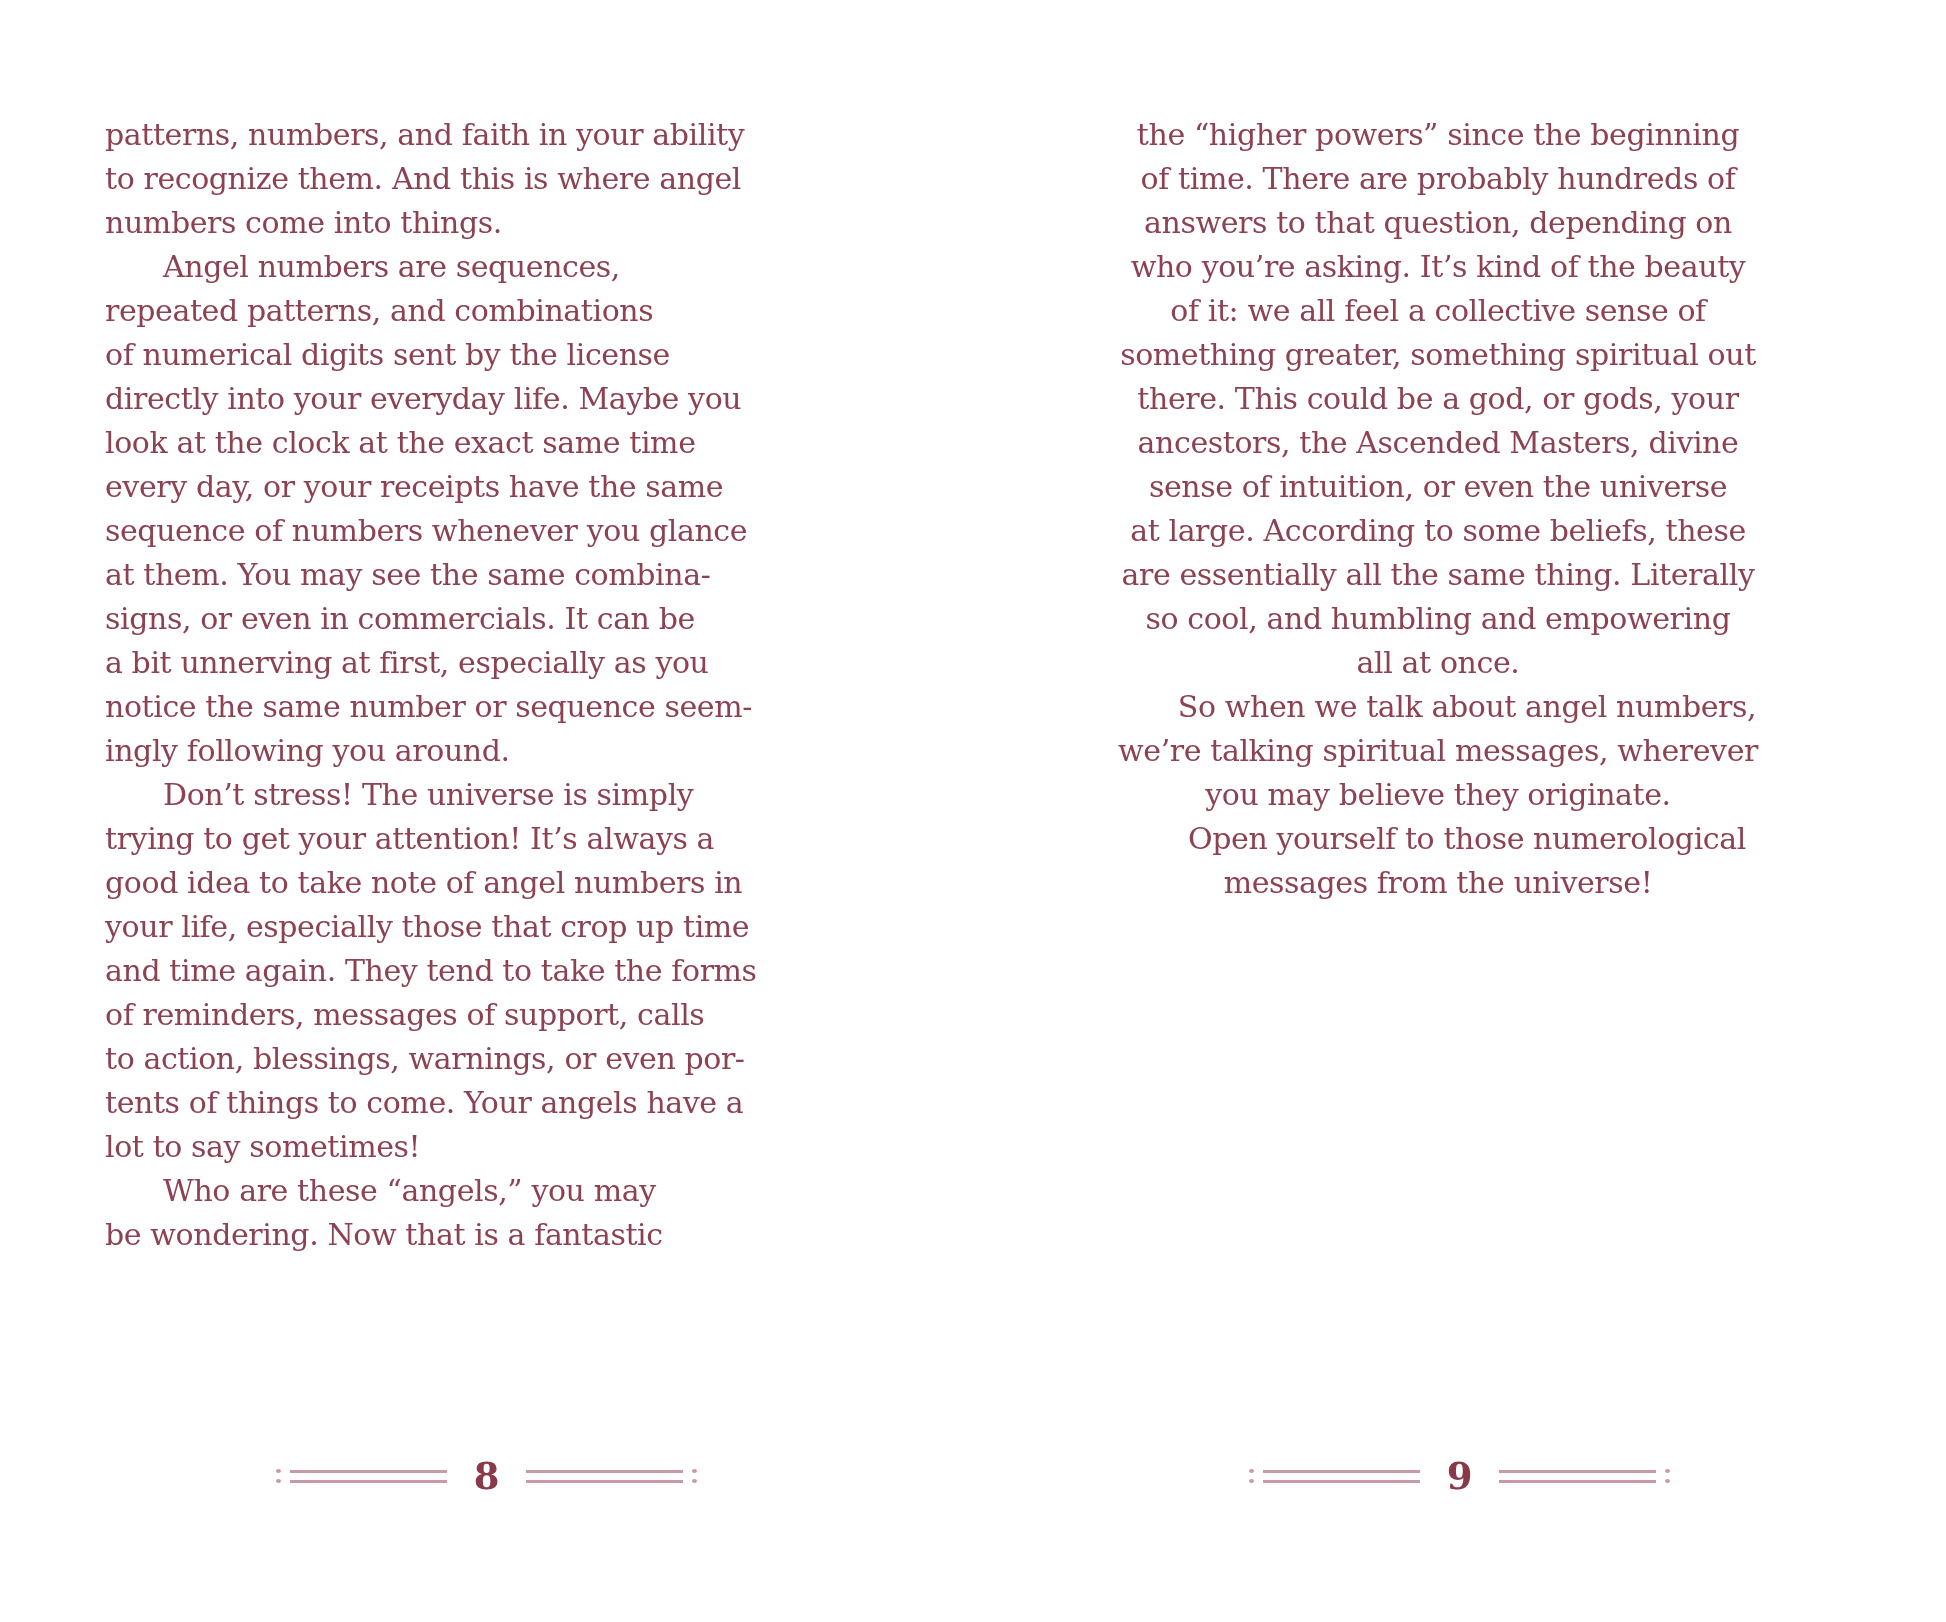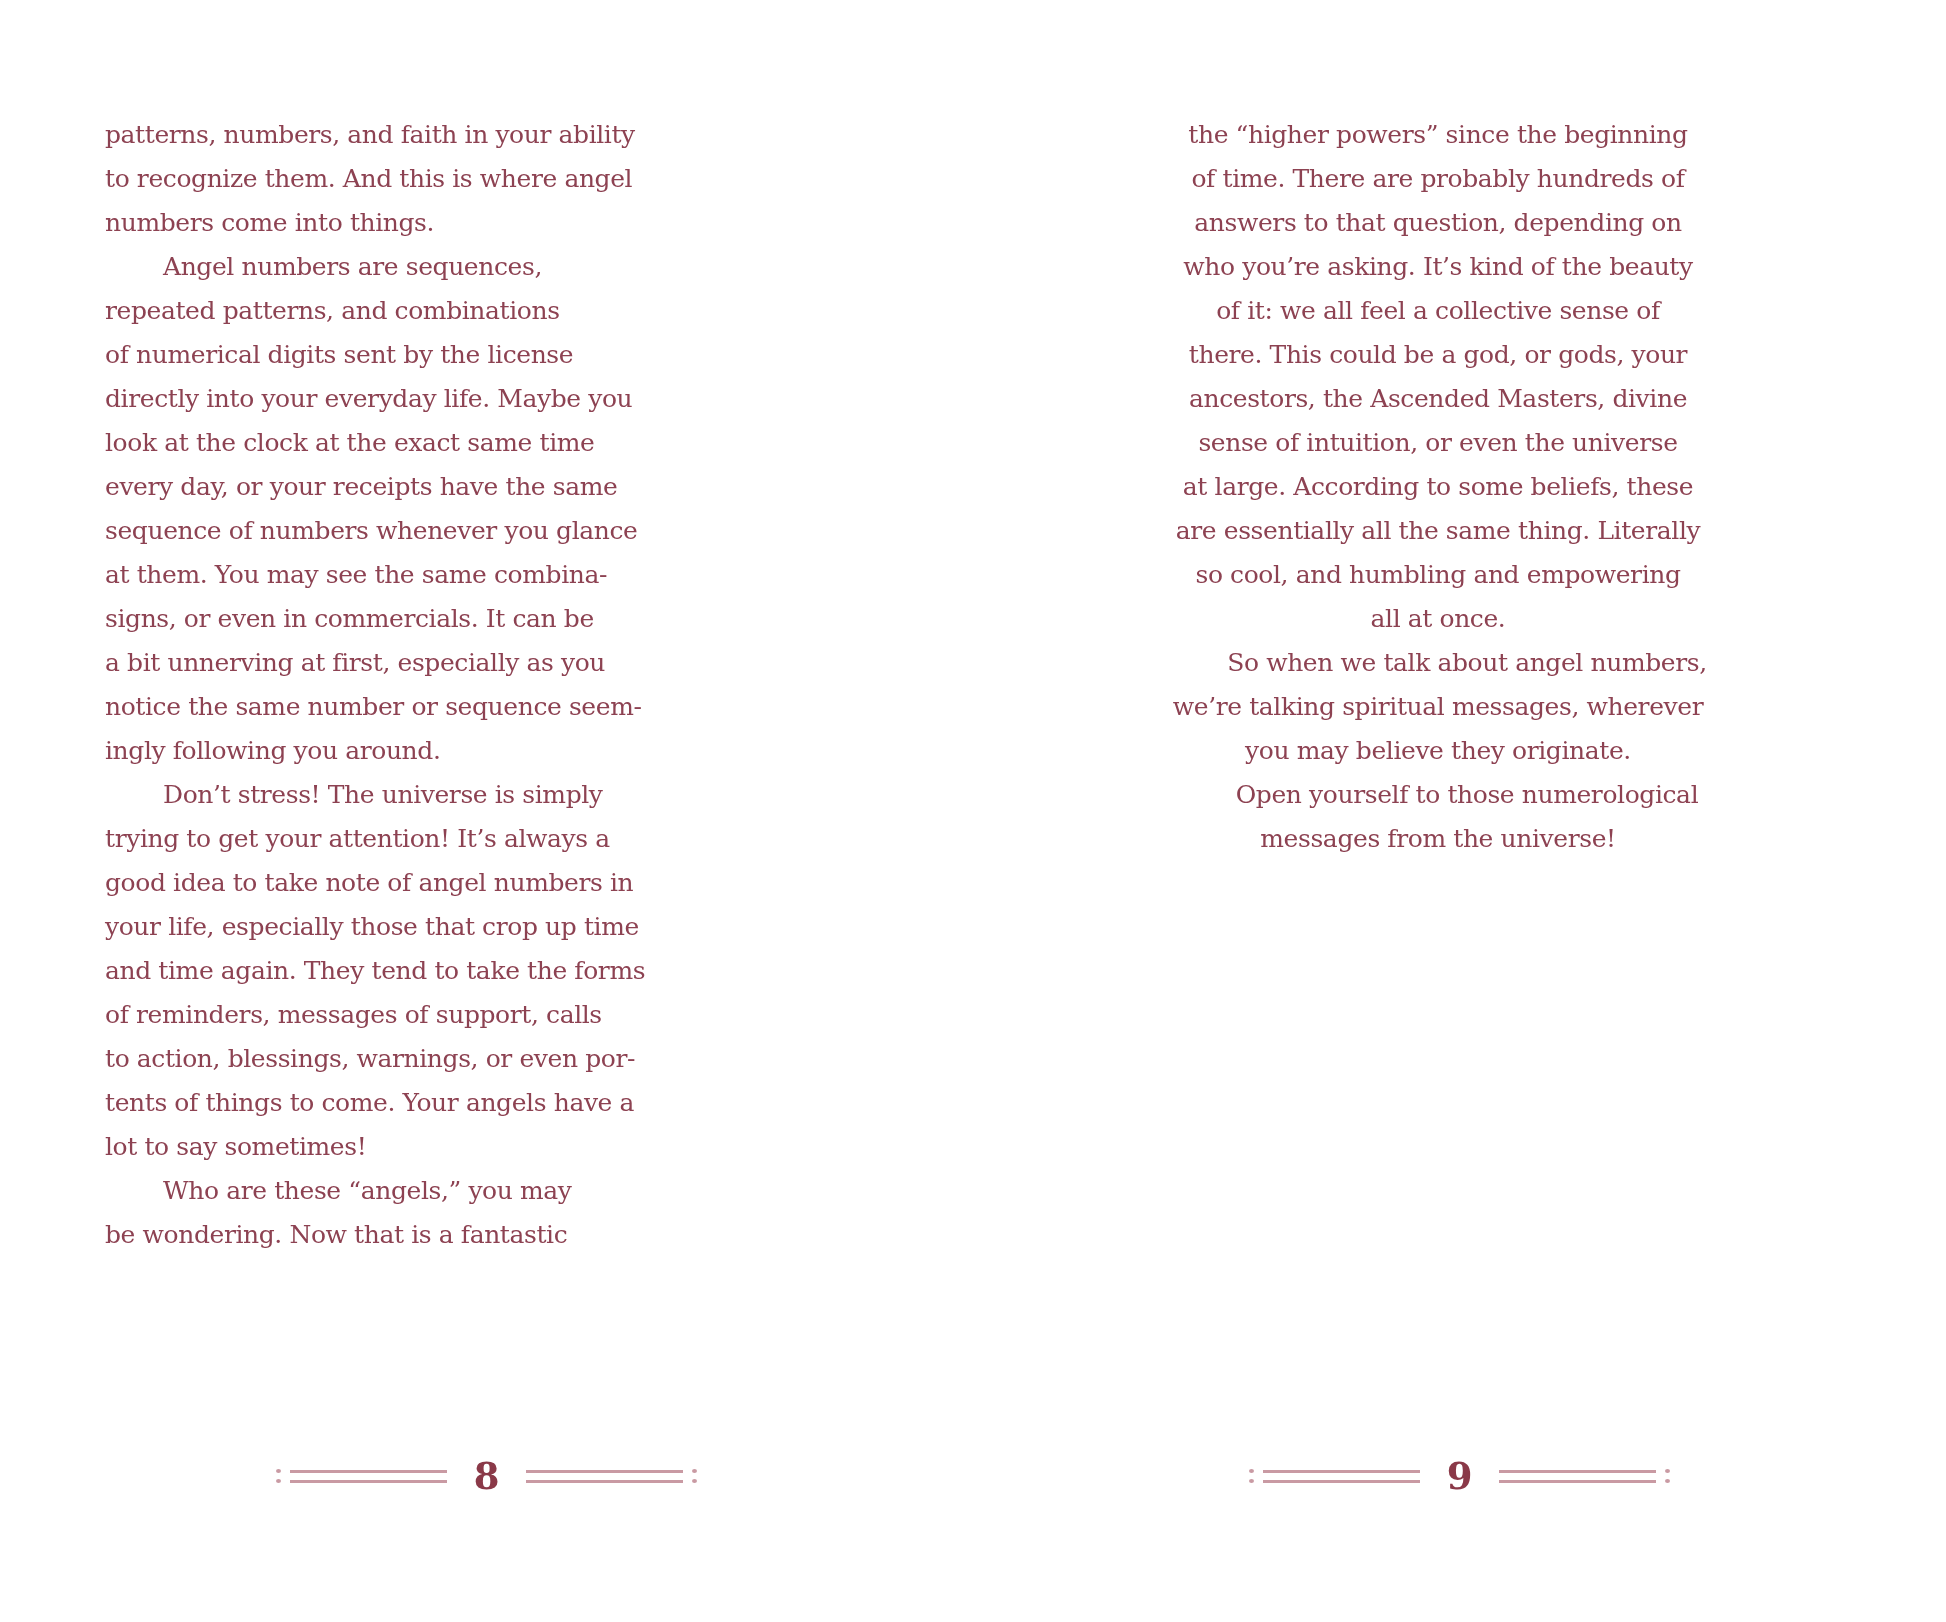--- a/index.html
+++ b/index.html
@@ -22,21 +22,21 @@
     width:1946px;height:1622px;
   }
   .page{
     position:relative;
     width:973px;height:1622px;
     background:var(--bg);
   }
   .text-block{
     position:absolute;
     top:113px;
-    font-size:25px;
+    font-size:30px;
     line-height:44px;
     letter-spacing:-0.4px;
   }
   .page-left .text-block{left:105px;width:660px;}
   .page-right .text-block{left:125px;width:680px;text-align:center;}
   .line{white-space:nowrap;}
   .line.indent{padding-left:58px;}
   .page-footer{
     position:absolute;
     left:0;right:0;
@@ -134,20 +134,21 @@
     </footer>
   </section>
 
   <section class="page page-right">
     <div class="text-block">
         <div class="line">the “higher powers” since the beginning</div>
         <div class="line">of time. There are probably hundreds of</div>
         <div class="line">answers to that question, depending on</div>
         <div class="line">who you’re asking. It’s kind of the beauty</div>
         <div class="line">of it: we all feel a collective sense of</div>
+        <div class="line">something greater, something spiritual out</div>
         <div class="line">there. This could be a god, or gods, your</div>
         <div class="line">ancestors, the Ascended Masters, divine</div>
         <div class="line">sense of intuition, or even the universe</div>
         <div class="line">at large. According to some beliefs, these</div>
         <div class="line">are essentially all the same thing. Literally</div>
         <div class="line">so cool, and humbling and empowering</div>
         <div class="line">all at once.</div>
         <div class="line indent">So when we talk about angel numbers,</div>
         <div class="line">we’re talking spiritual messages, wherever</div>
         <div class="line">you may believe they originate.</div>

